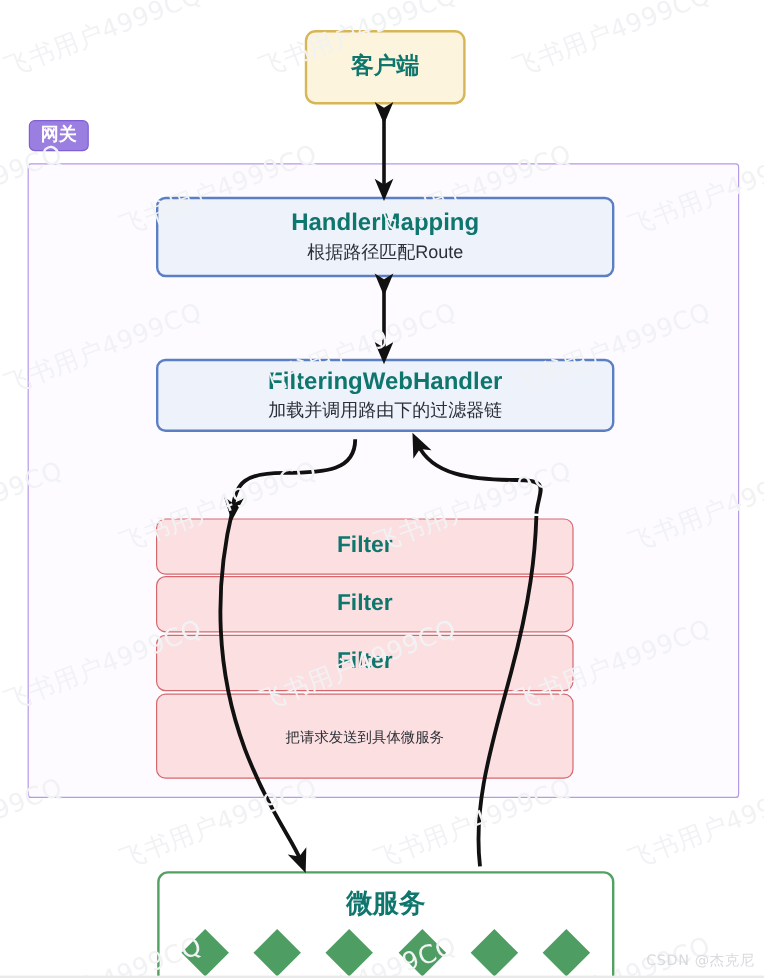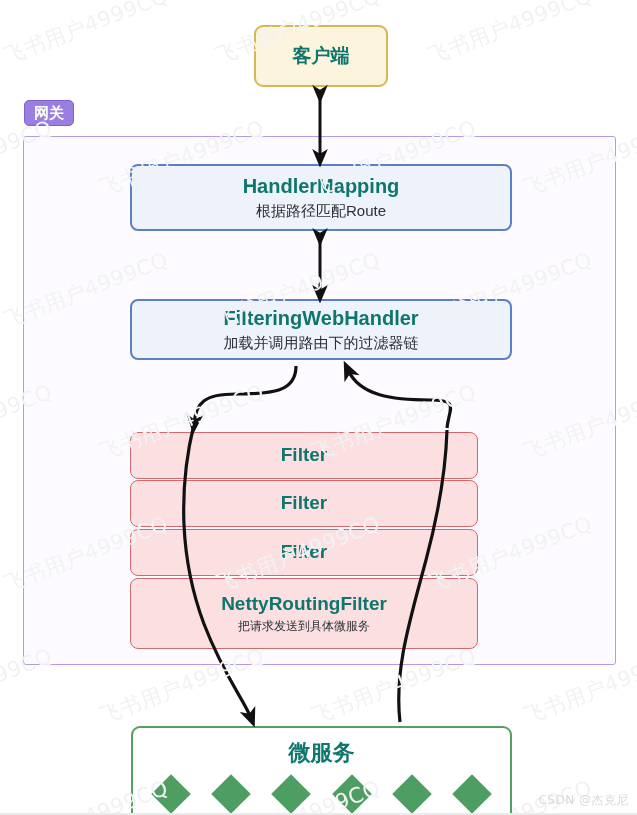--- a/index.html
+++ b/index.html
@@ -201,21 +201,20 @@
   <div class="node pink-box" id="filter-node-1">
     <div class="node-title">Filter</div>
   </div>
   <div class="node pink-box" id="filter-node-2">
     <div class="node-title">Filter</div>
   </div>
   <div class="node pink-box" id="filter-node-3">
     <div class="node-title">Filter</div>
   </div>
   <div class="node pink-box" id="netty-routing-filter-node">
-    <div class="node-title">NettyRoutingFilter</div>
     <div class="node-sub">把请求发送到具体微服务</div>
   </div>
 
   <div class="node" id="microservice-node">
     <div class="node-title">微服务</div>
     <div id="diamond-row">
         <div class="diamond" style="background: rgb(78, 158, 99);"></div>
         <div class="diamond" style="background: rgb(78, 158, 99);"></div>
         <div class="diamond" style="background: rgb(78, 158, 99);"></div>
         <div class="diamond" style="background: rgb(78, 158, 99);"></div>

